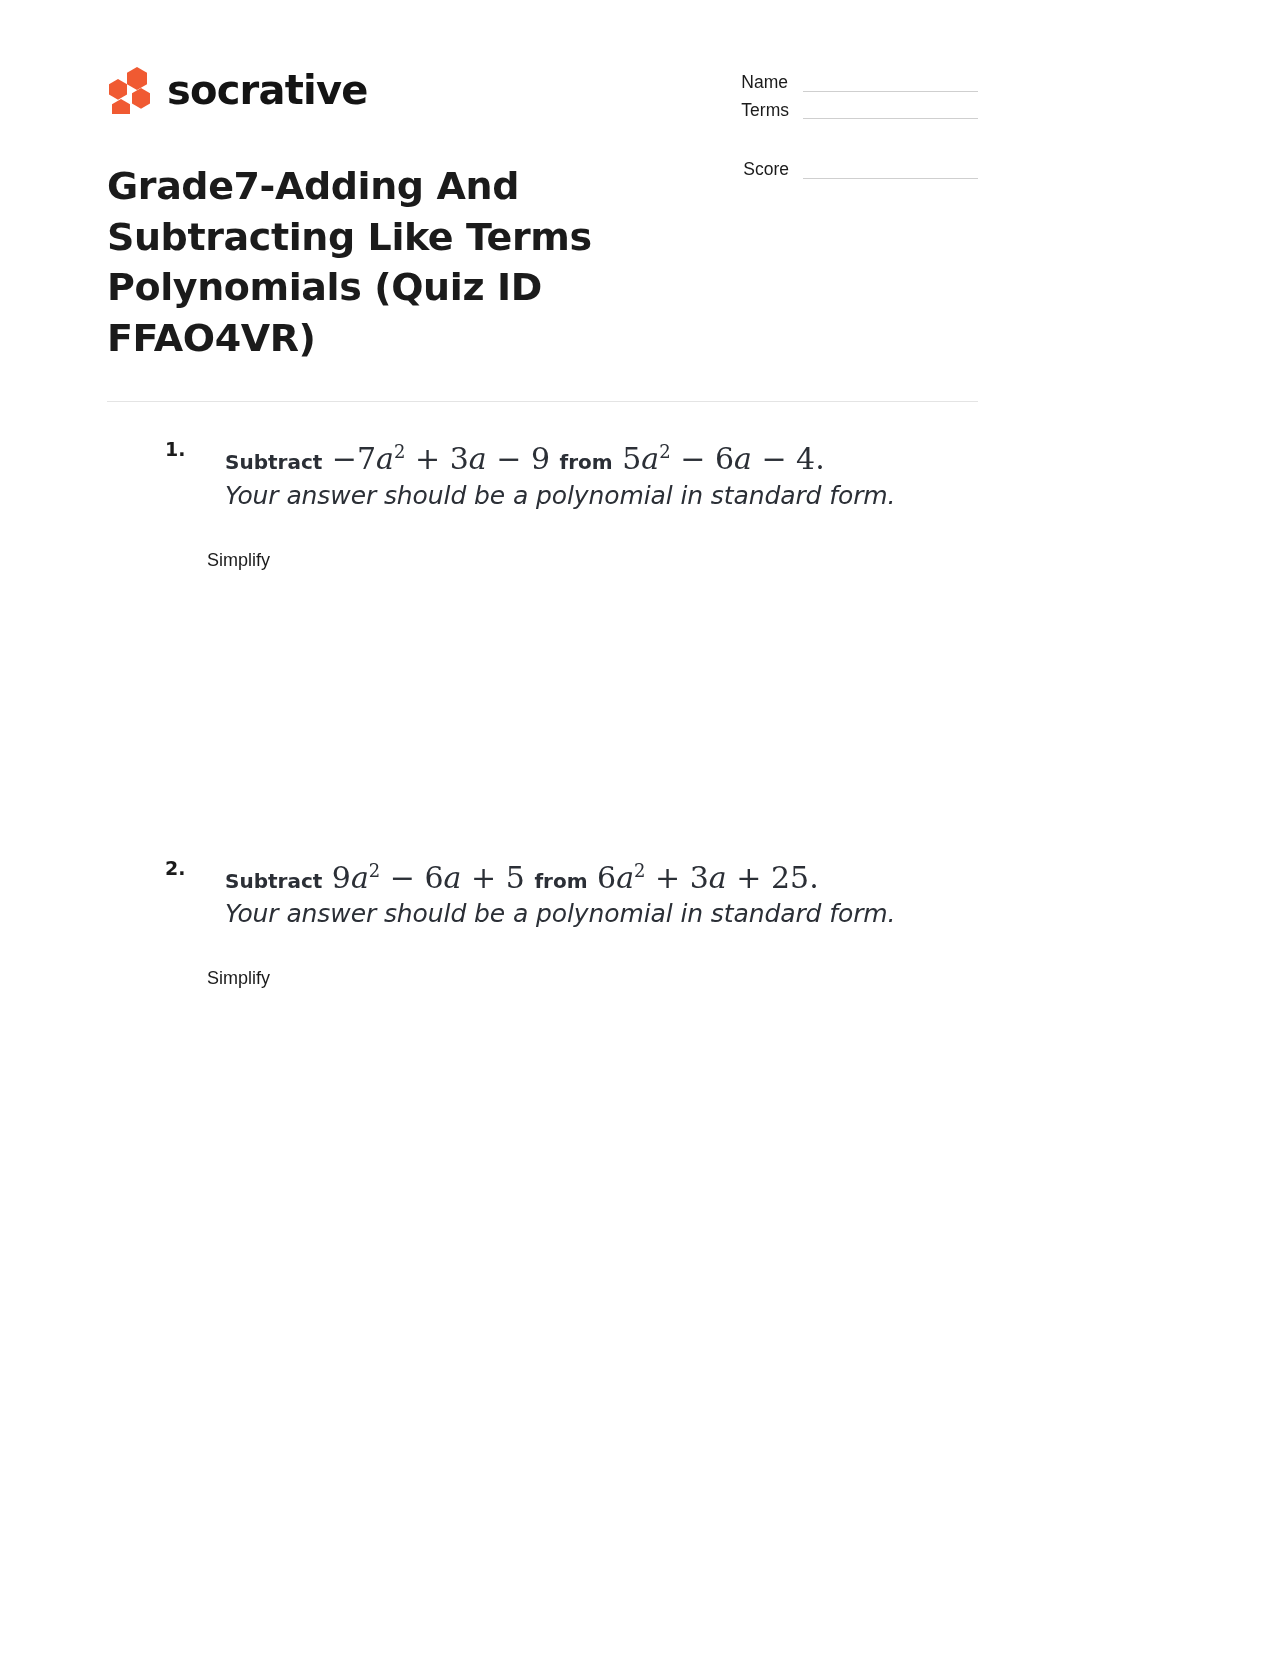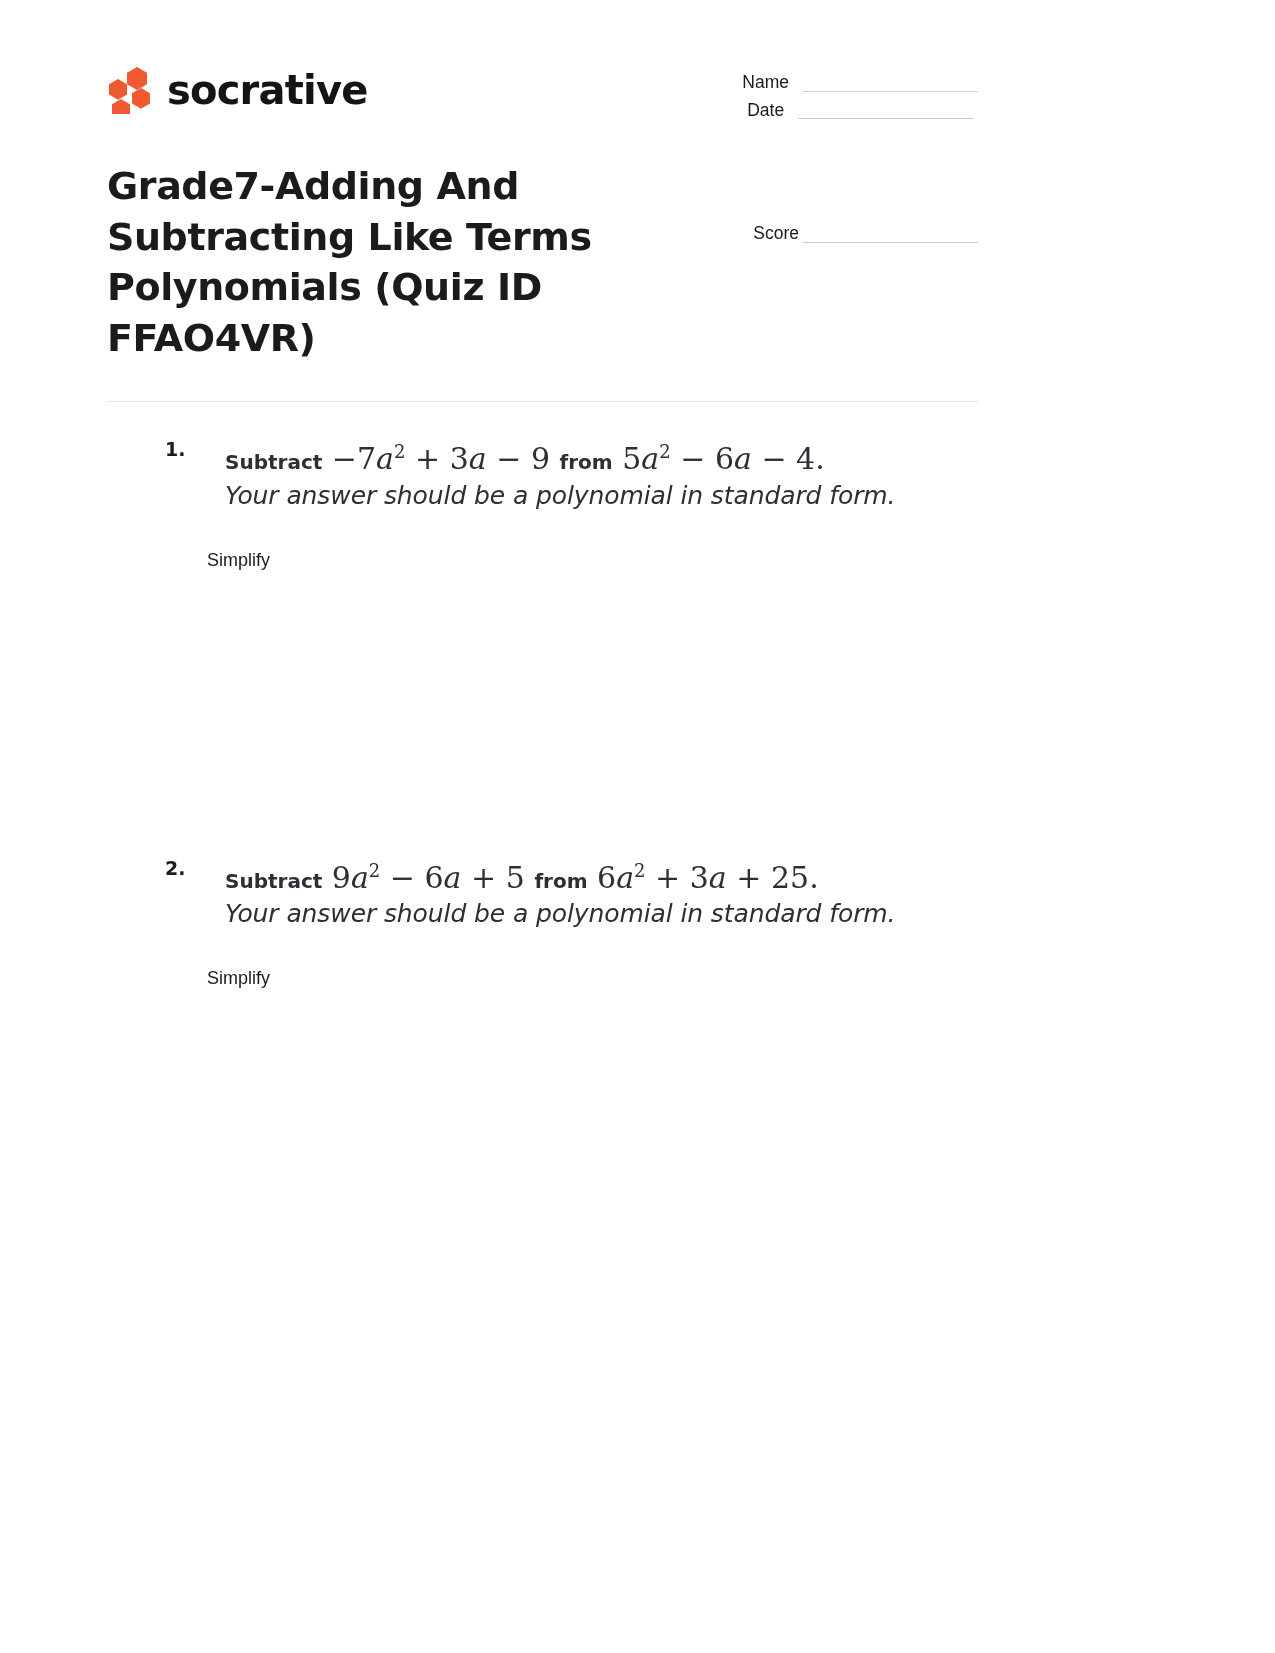--- a/index.html
+++ b/index.html
@@ -56,21 +56,21 @@
 
   .meta-fields {
     display: flex;
     flex-direction: column;
     gap: 10px;
     margin-top: 22px;
   }
   .meta-row {
     display: flex;
     align-items: flex-end;
-    justify-content: center;
+    justify-content: space-between;
     gap: 14px;
     margin-left: 32px;
   }
   .meta-label {
     font-size: 17.5px;
     color: #1b1b1b;
     line-height: 1;
     white-space: nowrap;
   }
   .meta-line {
@@ -93,22 +93,21 @@
     font-weight: 700;
     line-height: 1.33;
     letter-spacing: -0.4px;
     color: #1b1b1b;
     max-width: 730px;
     margin: 0;
   }
   .score-row {
     display: flex;
     align-items: flex-end;
-    gap: 4px;
-    margin-top: 64px;
+    gap: 14px;
   }
 
   .divider {
     margin: 38px 170px 0 107px;
     border-top: 1px solid #e4e4e4;
   }
 
   
   .questions {
     padding: 0 170px 0 107px;
@@ -197,21 +196,21 @@
       </div>
       <div class="brand-wordmark">socrative</div>
     </div>
 
     <div class="meta-fields">
       <div class="meta-row">
         <span class="meta-label">Name</span>
         <span class="meta-line"></span>
       </div>
       <div class="meta-row">
-        <span class="meta-label">Date</span>
+        <span class="meta-label">Terms</span>
         <span class="meta-line"></span>
       </div>
     </div>
   </div>
 
   <div class="title-area">
     <h1 class="quiz-title">Grade7-Adding And Subtracting Like Terms Polynomials (Quiz ID FFAO4VR)</h1>
 
     <div class="score-row">
       <span class="meta-label">Score</span>

